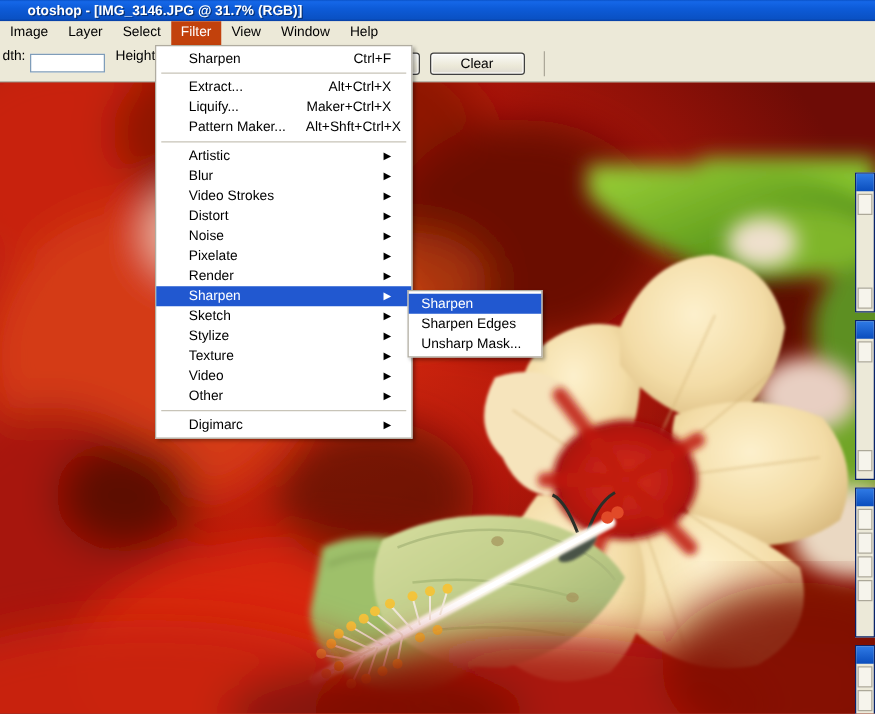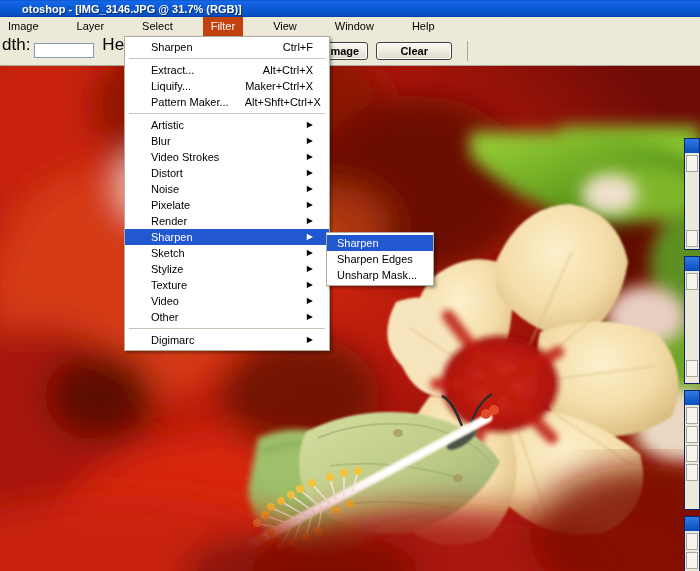--- a/index.html
+++ b/index.html
@@ -18,57 +18,56 @@
     text-shadow:1px 1px 0 rgba(0,0,0,.45);
     overflow:hidden;white-space:nowrap;
   }
   #titlebar .ttxt{padding-left:2px;margin-left:20px;}
 
   
   #menubar{
     position:absolute;left:0;top:17px;width:700px;height:19px;
     background:#ece9d8;display:flex;align-items:center;
     border-bottom:1px solid #d8d4c4;
-    gap:22px;
   }
   .mb-item{
     padding:2px 8px 3px 8px;font-size:11px;color:#000;height:14px;
     line-height:14px;white-space:nowrap;
   }
   .mb-item.active{background:#c2410c;color:#fff;}
 
   
   #optionsbar{
     position:absolute;left:0;top:36px;width:700px;height:30px;
     background:#ece9d8;display:flex;align-items:center;
     border-bottom:1px solid #aca899;
     box-sizing:border-box;
   }
-  #optionsbar .ob-label{font-size:17px;color:#000;margin:0 4px 12px 2px;white-space:nowrap;}
+  #optionsbar .ob-label{font-size:11px;color:#000;margin:0 4px 12px 2px;white-space:nowrap;}
   .ob-text{
     width:60px;height:15px;background:#fff;border:1px solid #7f9db9;
     box-sizing:border-box;margin-right:6px;
   }
   .ob-text.short{width:52px;}
   .ob-combo{
     height:17px;background:#fff;border:1px solid #7f9db9;
     display:flex;align-items:center;box-sizing:border-box;margin-right:8px;
   }
   .ob-combo .cval{padding:0 3px;font-size:11px;white-space:nowrap;overflow:hidden;}
   .ob-combo .carrow{
     width:15px;height:15px;background:linear-gradient(to bottom,#fdfdfd,#cfd7e6 55%,#9fb2cd);
     border-left:1px solid #b6c4d8;display:flex;align-items:center;justify-content:center;
     font-size:8px;color:#15428b;
   }
   .ob-btn{
     height:18px;min-width:76px;padding:0 8px;margin-right:8px;
     background:linear-gradient(to bottom,#fafaf8,#ece9d8 60%,#dedad0);
     border:1px solid #404040;border-radius:3px;
     font-size:11px;display:flex;align-items:center;justify-content:center;
-    box-shadow:inset 0 0 0 1px #fff;box-sizing:border-box;color:#000;font-weight:bold;
+    box-shadow:inset 0 0 0 1px #fff;box-sizing:border-box;color:#000;
   }
   .ob-sep{width:1px;height:20px;background:#aca899;margin:0 7px;}
 
   
   #canvas{
     position:absolute;left:0;top:66px;width:700px;height:505px;overflow:hidden;
     background:#8b1a0a;
   }
   #photo{position:absolute;inset:0;}
 

